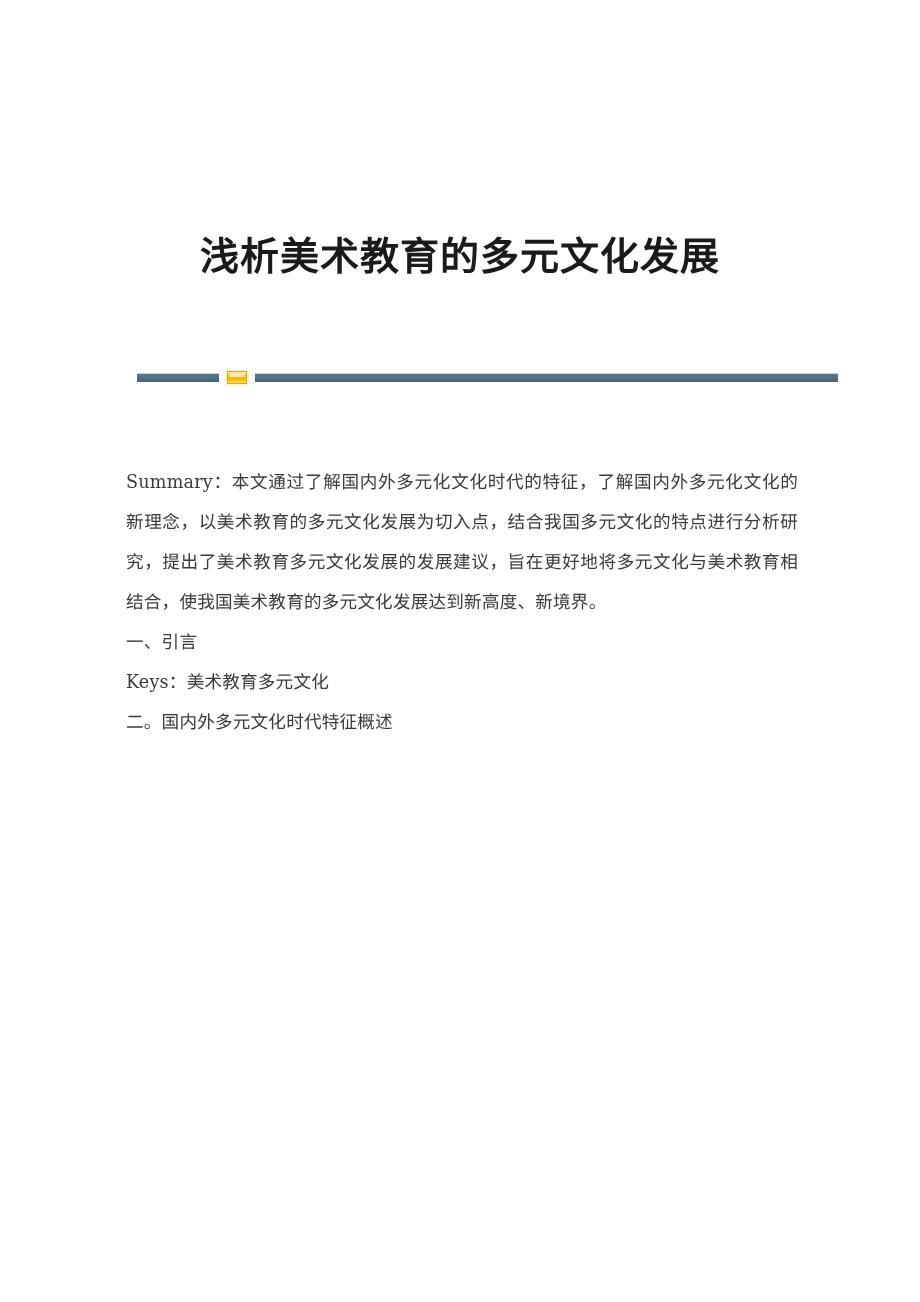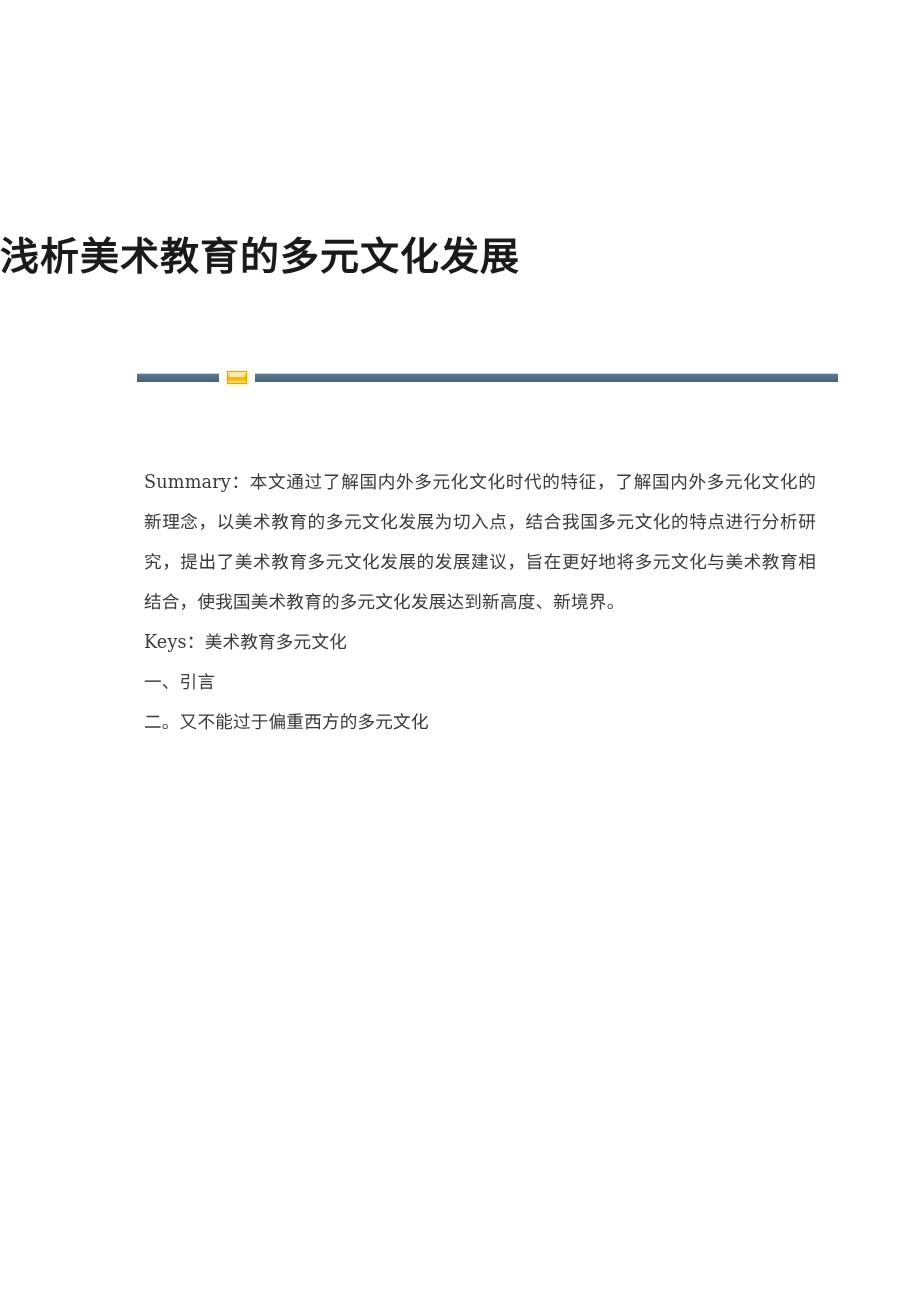--- a/index.html
+++ b/index.html
@@ -23,20 +23,21 @@
     background: #ffffff;
     box-sizing: border-box;
   }
 
   
   .doc-title {
     position: absolute;
     left: 0;
     right: 0;
     top: 206px;
+    text-align: center;
     font-family: "DejaVu Serif", "Liberation Serif", serif;
     font-size: 39px;
     font-weight: bold;
     line-height: 48px;
     letter-spacing: 1px;
     color: #1a1a1a;
     white-space: nowrap;
   }
 
   
@@ -82,21 +83,21 @@
     height: 9px;
     flex: 1 1 auto;
     background: linear-gradient(180deg, #5b7a90 0%, #4e6d83 55%, #476376 100%);
     border-top: 1px solid #c8d2d9;
     box-sizing: border-box;
   }
 
   
   .body-block {
     position: absolute;
-    left: 144px;
+    left: 126px;
     top: 462px;
     width: 672px;
   }
   .para {
     margin: 0;
     font-family: "DejaVu Serif", "Liberation Serif", serif;
     font-size: 17.6px;
     line-height: 40px;
     color: #3b3b3b;
     text-align: justify;
@@ -126,22 +127,22 @@
     <span class="gap"></span>
     <span class="ornament"></span>
     <span class="gap"></span>
     <span class="seg-right"></span>
   </div>
 
   <div class="body-block">
 
     <p class="para">Summary：本文通过了解国内外多元化文化时代的特征，了解国内外多元化文化的新理念，以美术教育的多元文化发展为切入点，结合我国多元文化的特点进行分析研究，提出了美术教育多元文化发展的发展建议，旨在更好地将多元文化与美术教育相结合，使我国美术教育的多元文化发展达到新高度、新境界。</p>
 
+    <p class="para heading">一、引言</p>
+
     <p class="para keys">Keys：美术教育多元文化</p>
 
-    <p class="para heading">一、引言</p>
 
-
-    <p class="para heading">二。又不能过于偏重西方的多元文化</p>
+    <p class="para heading">二。国内外多元文化时代特征概述</p>
 
   </div>
 
 </div>
 
 </body></html>

